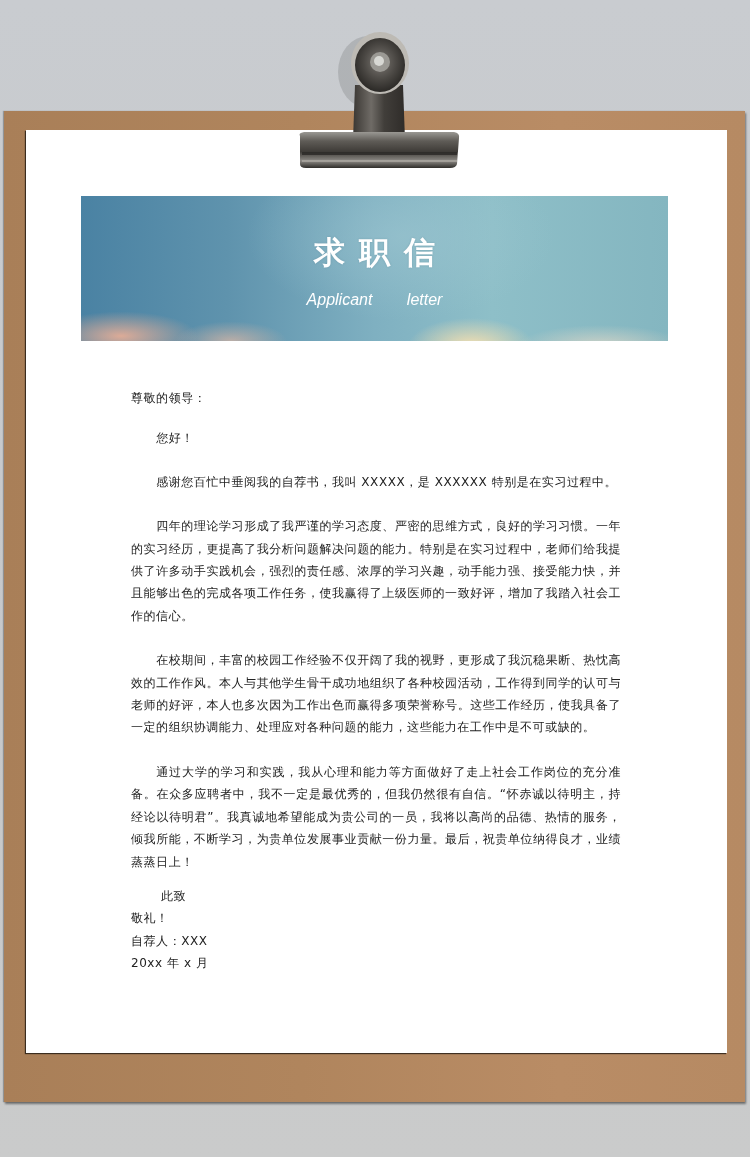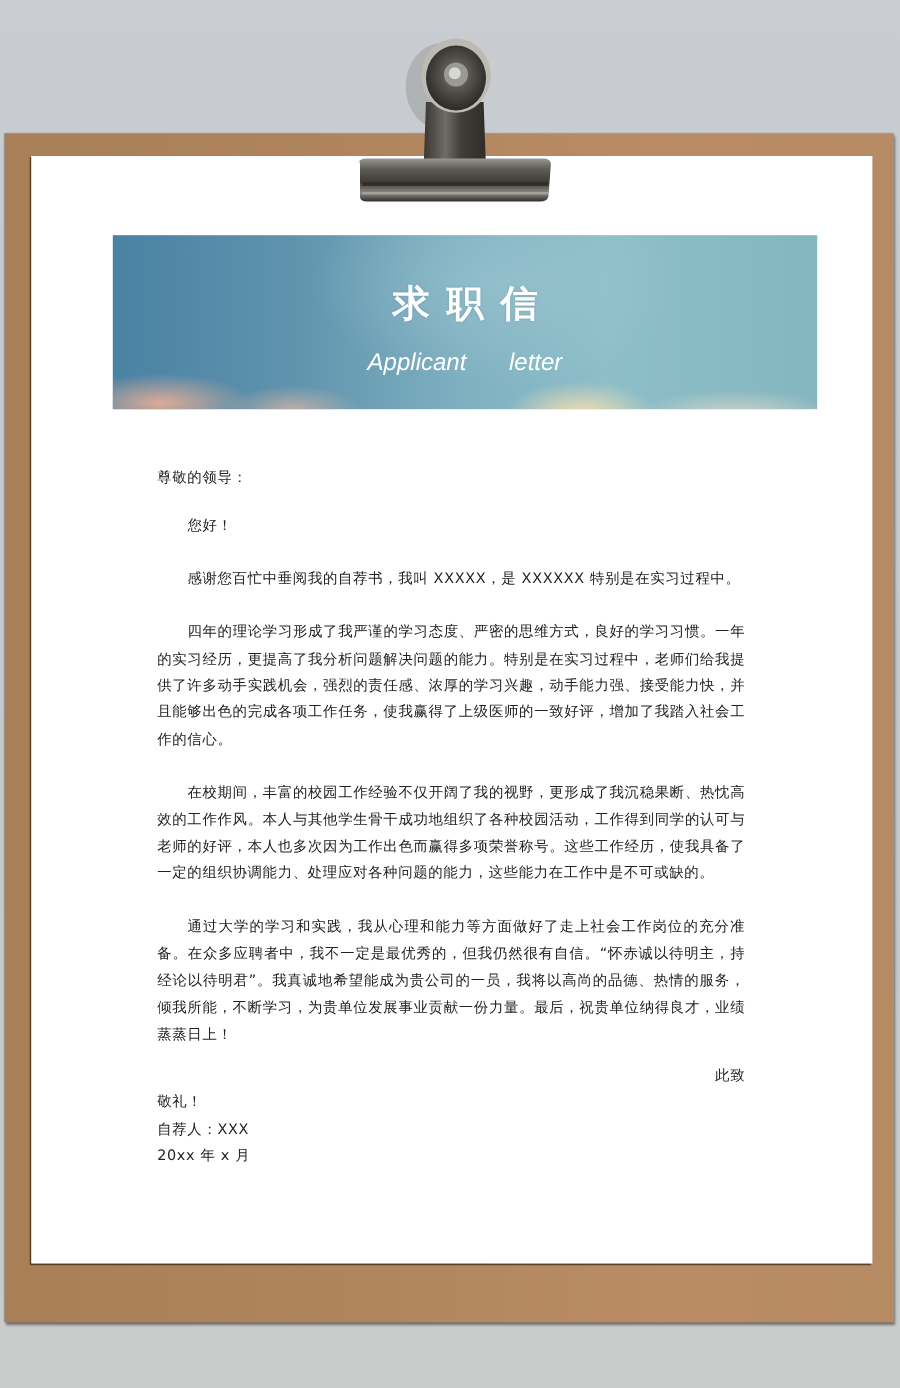--- a/index.html
+++ b/index.html
@@ -12,55 +12,55 @@
       position: absolute; left: 4px; top: 111px; width: 741px; height: 991px;
       background: linear-gradient(90deg, #a97f58 0%, #b0855d 40%, #b98c65 75%, #b68a63 100%);
       box-shadow: 1px 2px 2px rgba(0,0,0,0.45), -1px 0 1px rgba(0,0,0,0.25);
     }
     .paper {
       position: absolute; left: 26px; top: 130px; width: 701px; height: 923px;
       background: #ffffff;
       box-shadow: -1px 1px 1px rgba(0,0,0,0.65);
     }
     .banner {
-      position: absolute; left: 94px; top: 196px; width: 587px; height: 145px; overflow: hidden;
+      position: absolute; left: 81px; top: 196px; width: 587px; height: 145px; overflow: hidden;
       background:
         radial-gradient(ellipse 90px 40px at 390px 150px, rgba(250,225,175,0.95), rgba(250,225,175,0) 70%),
         radial-gradient(ellipse 110px 35px at 40px 140px, rgba(235,175,150,0.9), rgba(235,175,150,0) 70%),
         radial-gradient(ellipse 80px 28px at 150px 145px, rgba(225,185,165,0.7), rgba(225,185,165,0) 70%),
         radial-gradient(ellipse 120px 30px at 520px 150px, rgba(235,220,200,0.7), rgba(235,220,200,0) 70%),
         radial-gradient(ellipse 220px 120px at 320px 40px, rgba(160,200,210,0.55), rgba(160,200,210,0) 70%),
         linear-gradient(90deg, #4a82a3 0%, #5f93ad 25%, #7fb0c1 50%, #8ebfc8 70%, #84b6c0 100%);
     }
     .banner-title {
       position: absolute; left: 0; right: 0; top: 36px; text-align: center;
       font-family: "DejaVu Serif", "Liberation Serif", serif;
       font-size: 31px; font-weight: bold; color: #ffffff; letter-spacing: 14px;
       padding-left: 14px;
       text-shadow: 0 0 2px rgba(60,100,120,0.3);
     }
     .banner-sub {
       position: absolute; left: 0; right: 0; top: 95px; text-align: center;
       font-family: "Liberation Sans", sans-serif; font-style: italic;
-      font-size: 20px; color: #ffffff; word-spacing: 30px;
+      font-size: 16px; color: #ffffff; word-spacing: 30px;
     }
     .clip { position: absolute; left: 0; top: 0; width: 750px; height: 190px; }
     .letter {
       position: absolute; left: 131px; top: 372px; width: 490px;
       font-family: "DejaVu Sans", "Liberation Sans", sans-serif;
       font-size: 12px; color: #222; line-height: 22.4px;
       letter-spacing: 0.55px;
       margin-top: 15px;
     }
     .letter p { margin: 0; }
     .indent { text-indent: 2.1em; }
     .salutation { margin-bottom: 18px !important; }
     .greeting { margin-bottom: 21px !important; }
     .para { margin-bottom: 22px !important; text-align: justify; }
-    .closing1 { padding-left: 30px; text-align: right; }
+    .closing1 { padding-left: 30px; }
     .sign { }
   </style>
 </head>
 <body>
 
 <div class="board"></div>
 <div class="paper"></div>
 
 <svg class="clip" viewBox="0 0 750 190" xmlns="http://www.w3.org/2000/svg">
   <defs>

